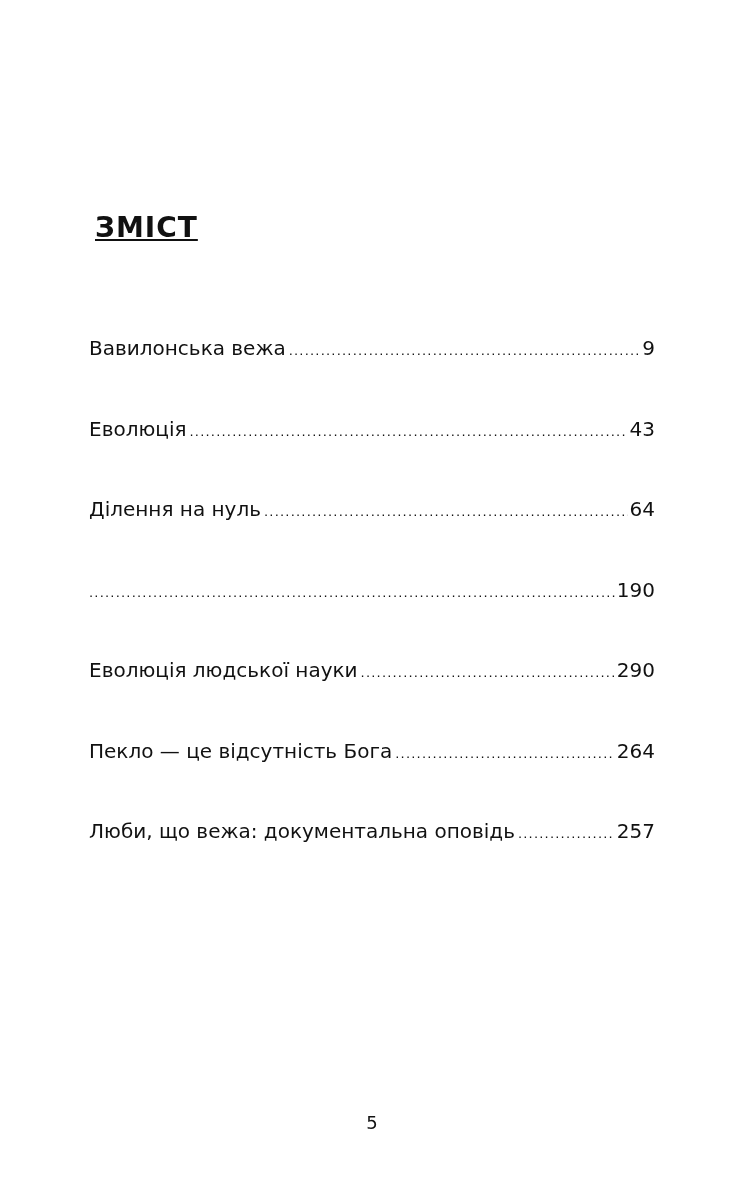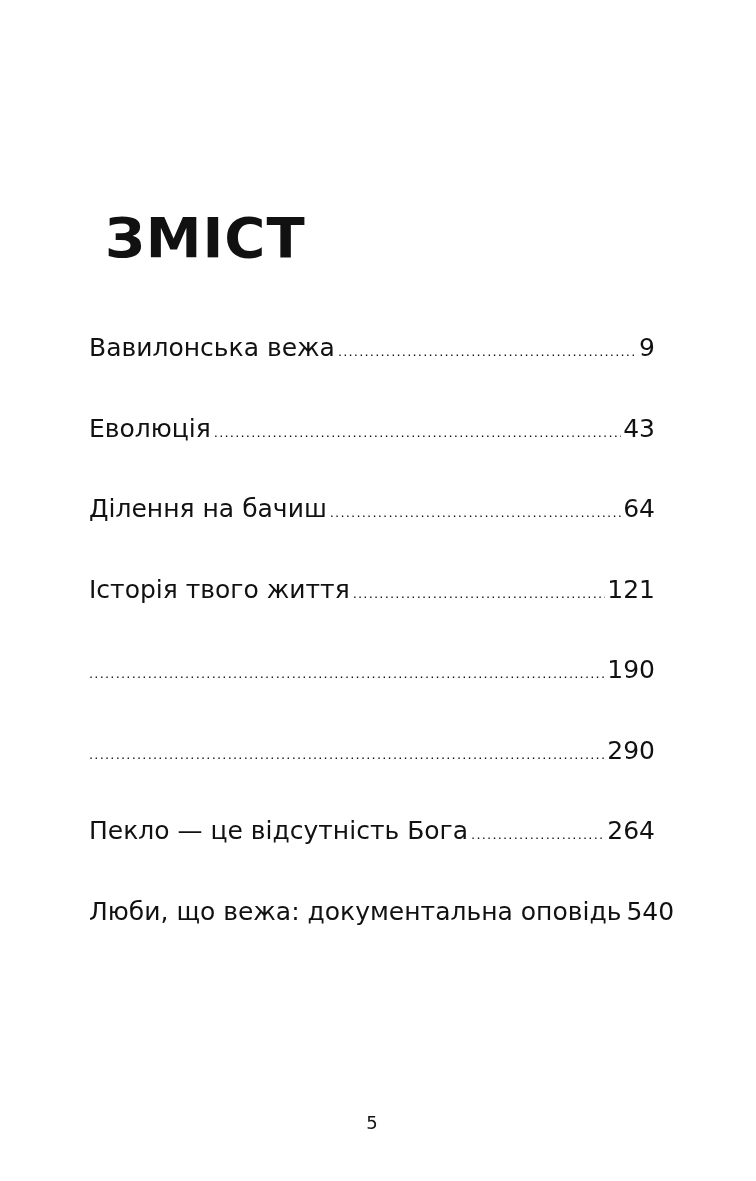--- a/index.html
+++ b/index.html
@@ -1,19 +1,19 @@
 <!DOCTYPE html>
 <html><head>
 <meta charset="utf-8">
 <style>
   html, body { margin: 0; padding: 0; background: #ffffff; }
   body { width: 756px; height: 1181px; position: relative; overflow: hidden; color: #111111; font-family: "DejaVu Sans", sans-serif; }
-  .title { position: absolute; left: 89px; top: 196px; font-size: 56px; font-weight: bold; letter-spacing: 1px; margin: 16px; line-height: 52px; }
+  .title { position: absolute; left: 89px; top: 196px; font-size: 28px; font-weight: bold; letter-spacing: 1px; margin: 6px; line-height: 52px; text-decoration: underline; }
   .toc { position: absolute; left: 89px; top: 330px; width: 566px; }
-  .row { display: flex; align-items: baseline; height: 80.5px; font-size: 25px; line-height: 36px; }
+  .row { display: flex; align-items: baseline; height: 80.5px; font-size: 20px; line-height: 36px; }
   .row .label { white-space: nowrap; padding-right: 3px; }
   .row .dots { flex: 1; overflow: hidden; white-space: nowrap; font-size: 13px; letter-spacing: 1.2px; }
   .row .dots::after { content: "........................................................................................................................................................................................................"; }
   .row .page { white-space: nowrap; padding-left: 2px; }
   .pagenum { position: absolute; left: 0; width: 744px; text-align: center; top: 1112px; font-size: 18px; }
 </style>
 </head>
 <body>
 
 <h1 class="title">ЗМІСТ</h1>
@@ -23,42 +23,38 @@
     <span class="label">Вавилонська вежа</span>
     <span class="dots"></span>
     <span class="page">9</span>
   </div>
   <div class="row">
     <span class="label">Еволюція</span>
     <span class="dots"></span>
     <span class="page">43</span>
   </div>
   <div class="row">
-    <span class="label">Ділення на бачиш</span>
+    <span class="label">Ділення на нуль</span>
     <span class="dots"></span>
     <span class="page">64</span>
-  </div>
-  <div class="row">
-    <span class="label">Історія твого життя</span>
-    <span class="dots"></span>
-    <span class="page">121</span>
   </div>
   <div class="row">
     <span class="dots"></span>
     <span class="page">190</span>
   </div>
   <div class="row">
+    <span class="label">Еволюція людської науки</span>
     <span class="dots"></span>
     <span class="page">290</span>
   </div>
   <div class="row">
     <span class="label">Пекло — це відсутність Бога</span>
     <span class="dots"></span>
     <span class="page">264</span>
   </div>
   <div class="row">
     <span class="label">Люби, що вежа: документальна оповідь</span>
     <span class="dots"></span>
-    <span class="page">540</span>
+    <span class="page">257</span>
   </div>
 </div>
 
 <div class="pagenum">5</div>
 
 </body></html>

